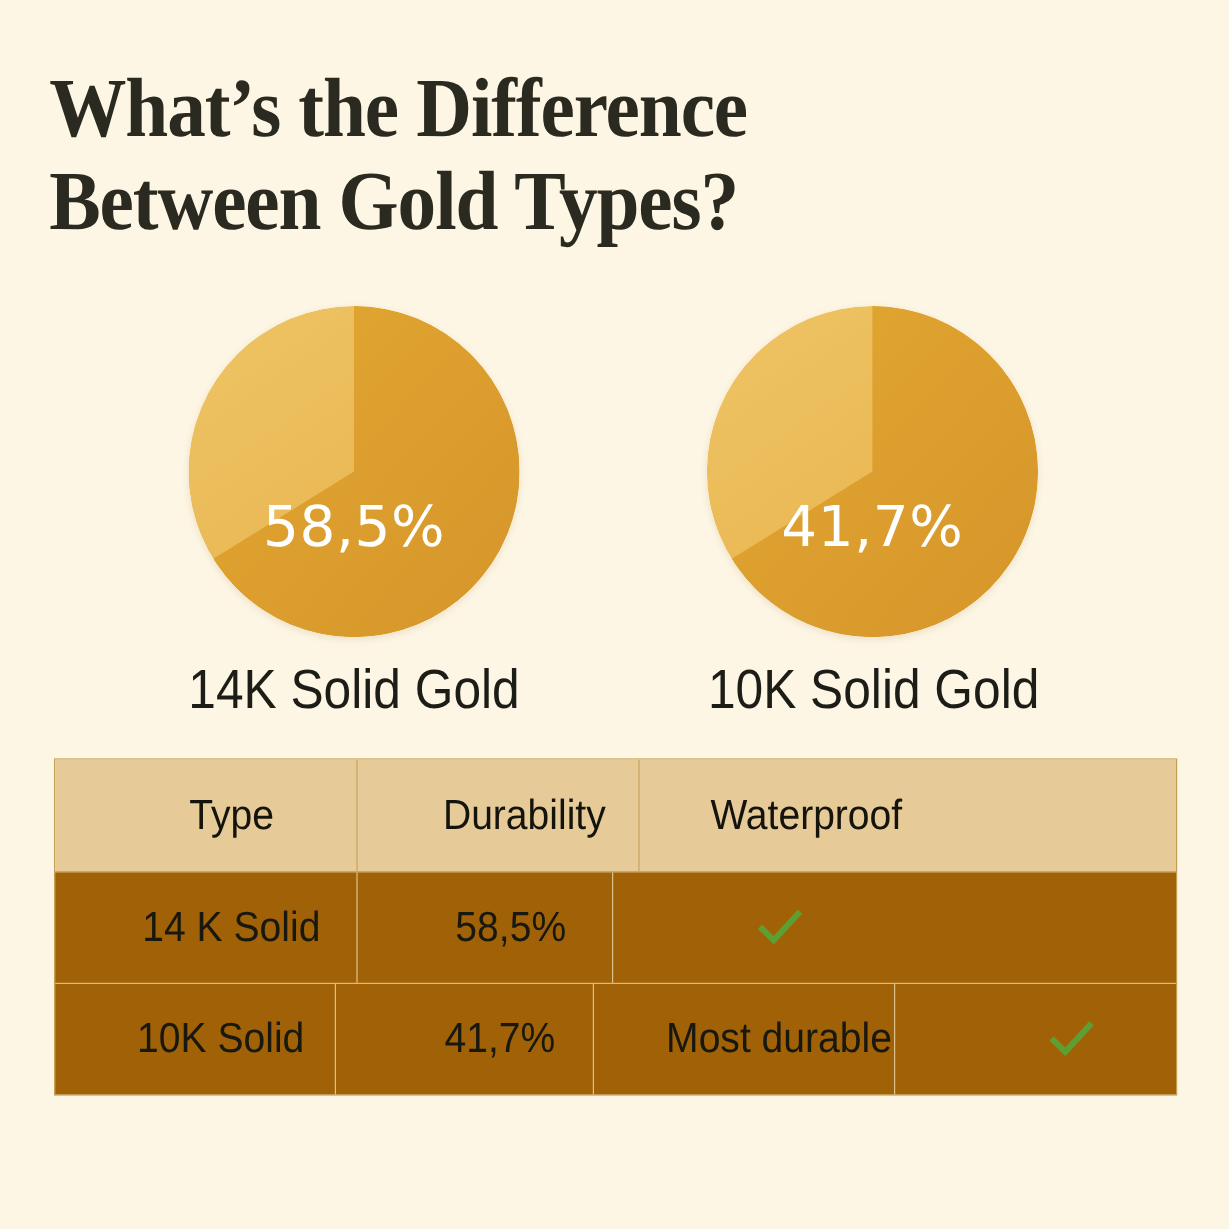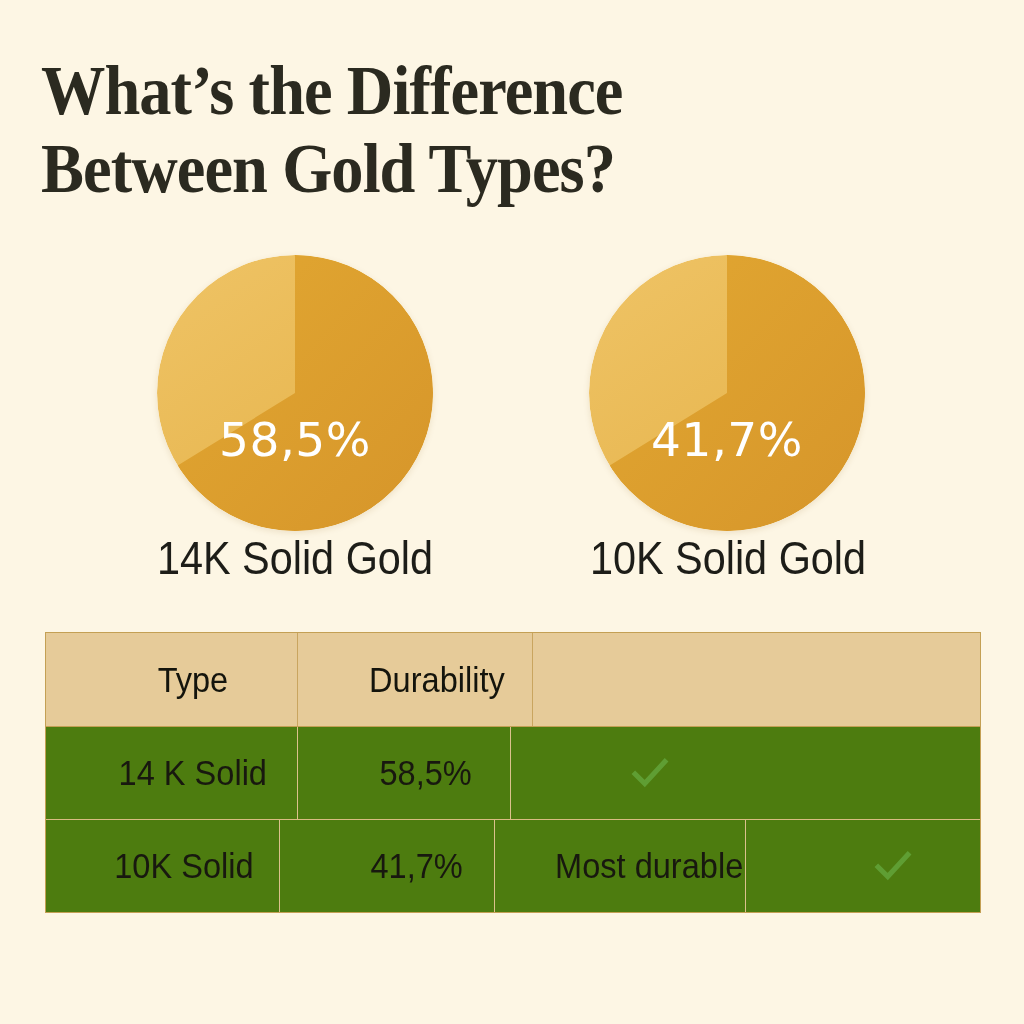--- a/index.html
+++ b/index.html
@@ -69,21 +69,21 @@
     color: #ffffff;
     font-size: 47px;
     font-weight: 400;
     letter-spacing: 0.5px;
     font-family: "DejaVu Sans", "Liberation Sans", sans-serif;
   }
 
   
   .pie-captions {
     position: absolute;
-    top: 530px;
+    top: 546px;
     left: 0;
     width: 1024px;
     height: 58px;
   }
   .pie-caption {
     position: absolute;
     top: 0;
     width: 420px;
     text-align: center;
     font-size: 46px;
@@ -110,21 +110,21 @@
   .trow {
     display: flex;
     width: 100%;
     box-sizing: border-box;
   }
   .trow.header {
     background: #e6cb99;
     border-bottom: 1px solid #c4a054;
   }
   .trow.body {
-    background: #4d7c0f;
+    background: #a16207;
     border-bottom: 1px solid #d9bc82;
   }
   .trow.body.last { border-bottom: none; gap: 16px; }
 
   .cell {
     box-sizing: border-box;
     display: flex;
     align-items: center;
     justify-content: center;
     border-right: 1px solid #c9a55f;
@@ -214,20 +214,23 @@
 
 <div class="table">
 
   <div class="trow header">
     <div class="cell c0">
         <span class="txt">Type</span>
       </div>
     <div class="cell c2">
         <span class="txt">Durability</span>
       </div>
+    <div class="cell c3 last">
+        <span class="txt">Waterproof</span>
+      </div>
   </div>
 
   <div class="trow body">
     <div class="cell c0">
         <span class="txt">14 K Solid</span>
       </div>
     <div class="cell c1">
         <span class="txt">58,5%</span>
       </div>
     <div class="cell c3 last">

